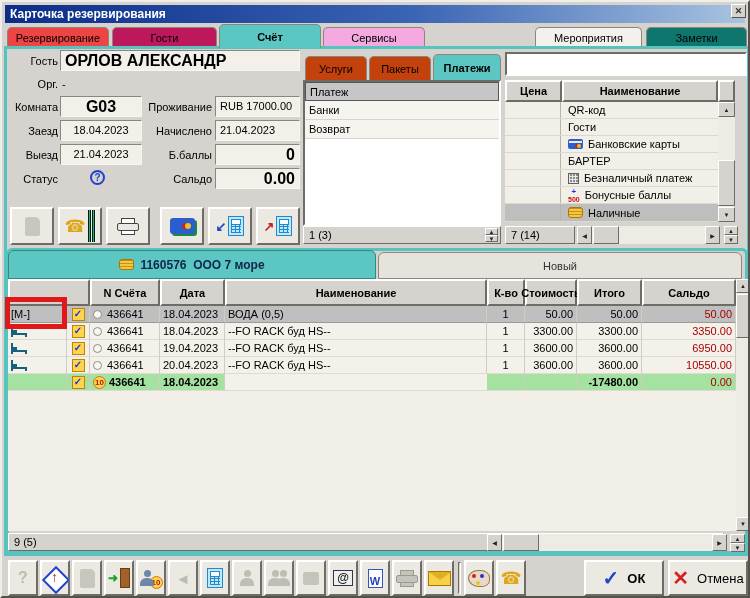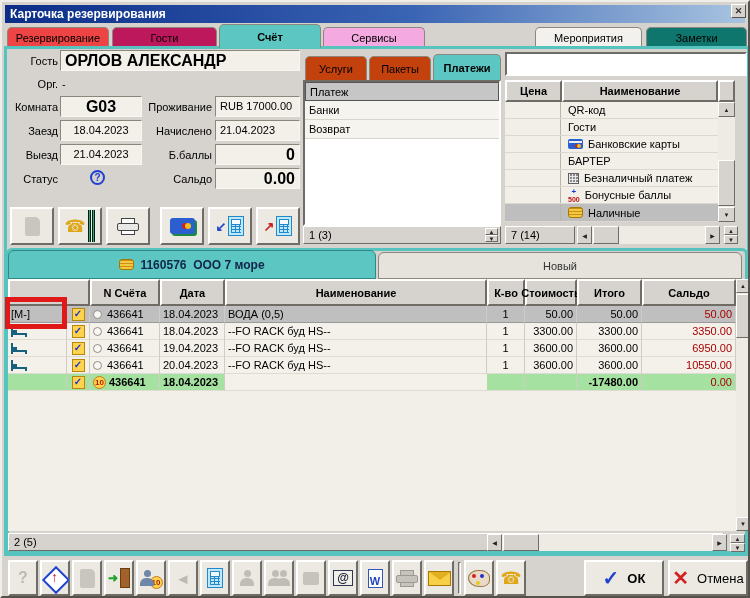--- a/index.html
+++ b/index.html
@@ -452,21 +452,21 @@
 
   <div class="empty-area"></div>
 
   <div class="sb-track" style="position:absolute;left:734px;top:277px;width:14px;height:252px;">
     <div class="sb-btn" style="width:14px;height:14px;">▲</div>
     <div class="sb-thumb" style="position:absolute;left:0;top:15px;width:14px;height:44px;"></div>
     <div class="sb-btn" style="position:absolute;bottom:0;width:14px;height:14px;">▼</div>
   </div>
 
   <div class="statusbar" style="left:6px;top:531px;width:716px;">
-    <span>2 (5)</span>
+    <span>9 (5)</span>
   </div>
   <div class="sb-track" style="position:absolute;left:485px;top:532px;width:240px;height:17px;">
     <div class="sb-btn" style="position:absolute;left:0;width:15px;height:17px;">◀</div>
     <div class="sb-thumb" style="position:absolute;left:16px;width:36px;height:17px;"></div>
     <div class="sb-btn" style="position:absolute;right:0;width:15px;height:17px;">▶</div>
   </div>
   <span class="spin" style="position:absolute;left:728px;top:532px;">
     <span class="sb-btn" style="width:15px;height:9px;">▲</span>
     <span class="sb-btn" style="width:15px;height:9px;">▼</span>
   </span>

